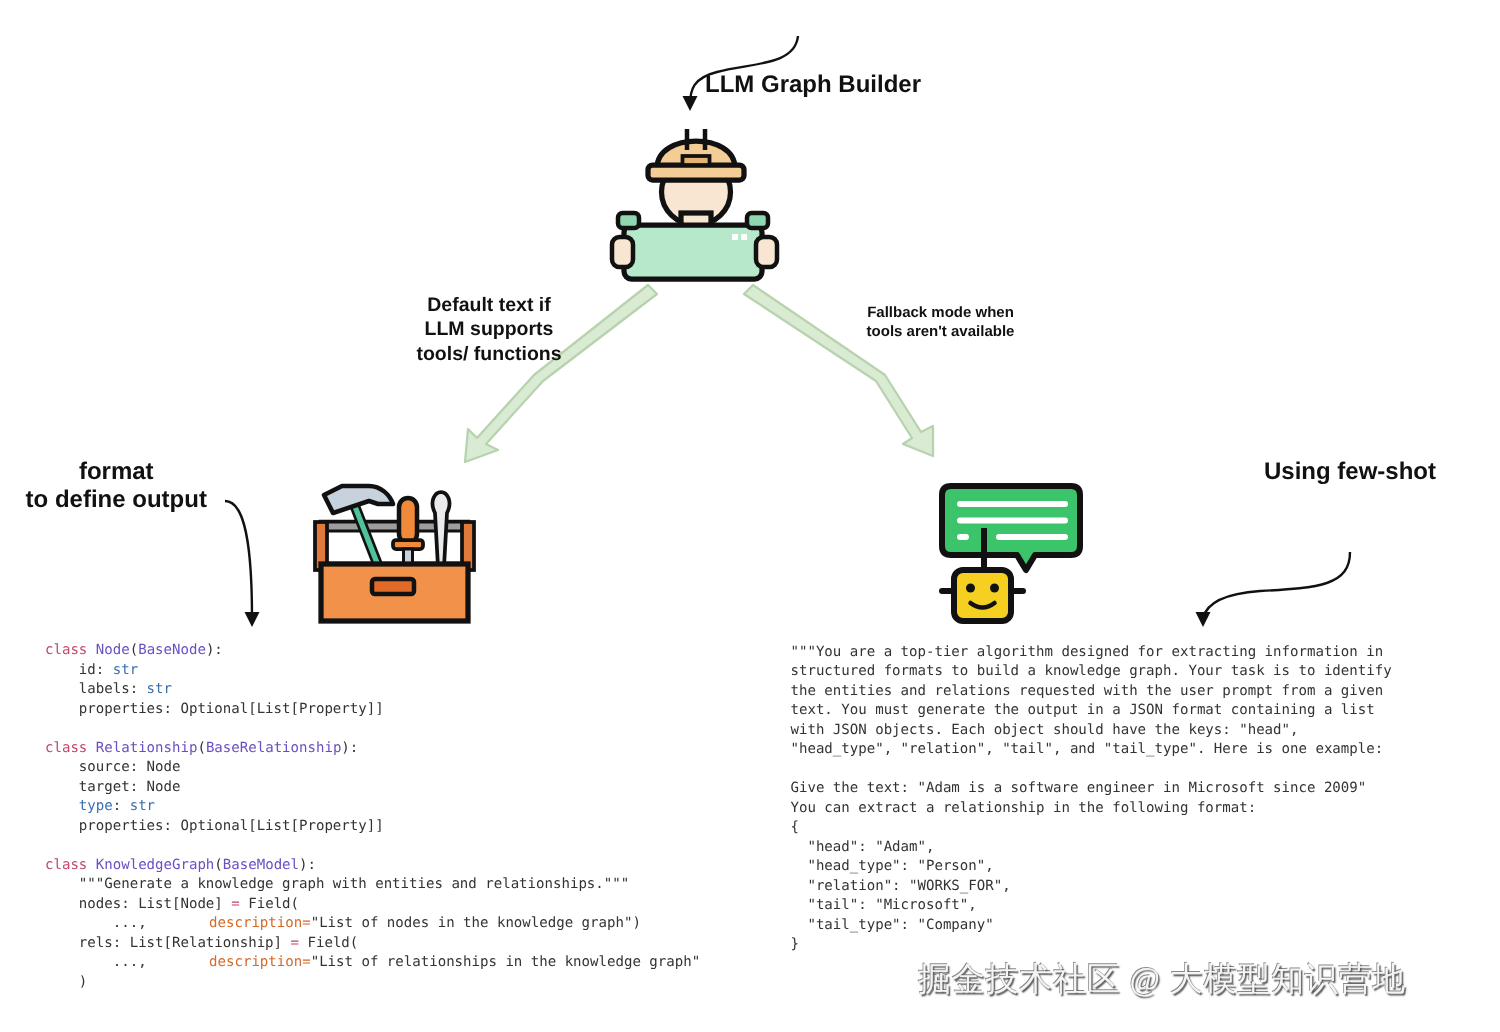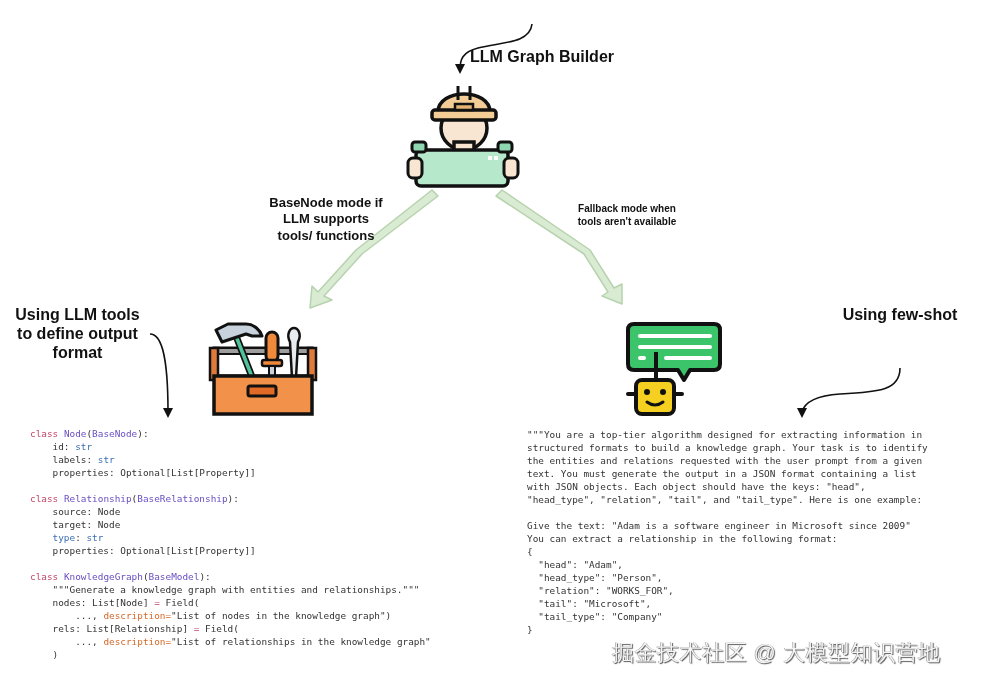--- a/index.html
+++ b/index.html
@@ -13,24 +13,24 @@
   .mode-right { left: 552px; top: 203px; width: 150px; font-size: 10px; line-height: 1.25; }
   .side-left { left: 0px; top: 305px; width: 155px; font-size: 16px; line-height: 1.2; }
   .side-right { left: 810px; top: 305px; width: 180px; font-size: 16px; line-height: 1.2; }
   .code { font-family: "DejaVu Sans Mono", monospace; font-size: 9.4px; line-height: 13.0px;
           white-space: pre; color: #333; margin: 0; }
   .code-left { left: 30px; top: 427px; }
   .code-right { left: 527px; top: 428px; }
   .kw { color: #c2476a; }
   .cls { color: #6a4fc2; }
   .ty { color: #3b6fb0; }
-  .str { color: #d4692a; }
+  .str { color: #d4692a; margin-left: 36px; }
   .line { display: block; }
   .watermark { left: 612px; top: 638px; font-size: 22px; color: #f4f4f4;
-               font-family: Liberation Sans, sans-serif; letter-spacing: 0.5px;
+               font-family: Liberation Serif, serif; letter-spacing: 0.5px;
                text-shadow: 1px 1px 1px #555, -0.5px -0.5px 0 #888; }
   svg { position: absolute; overflow: visible; }
 </style>
 </head>
 <body>
 
 <div class="abs label title">LLM Graph Builder</div>
 
 <svg width="1000" height="688" style="left:0;top:0;pointer-events:none">
   <path d="M532,24 C530,44 500,42 478,48 C462,52 460,60 460,70" fill="none" stroke="#111" stroke-width="1.6"></path>
@@ -60,33 +60,32 @@
 </svg>
 
 <svg width="1000" height="688" style="left:0;top:0;pointer-events:none">
   <path d="M432,190 L438,196 L362,254 L324,296 L332,300 L310,308 L312,286 L318,292 L356,250 Z" fill="#d9ebd3" stroke="#b7d3ad" stroke-width="1.5" stroke-linejoin="round"></path>
 </svg>
 <svg width="1000" height="688" style="left:0;top:0;pointer-events:none">
   <path d="M502,190 L496,196 L584,254 L608,292 L602,296 L622,304 L622,284 L614,288 L590,250 Z" fill="#d9ebd3" stroke="#b7d3ad" stroke-width="1.5" stroke-linejoin="round"></path>
 </svg>
 
 <div class="abs label mode-left">
-  <div>BaseNode mode if</div>
+  <div>Default text if</div>
   <div>LLM supports</div>
   <div>tools/ functions</div>
 </div>
 <div class="abs label mode-right">
   <div>Fallback mode when</div>
   <div>tools aren't available</div>
 </div>
 
 <div class="abs label side-left">
-  <div>Using LLM tools</div>
+  <div>format</div>
   <div>to define output</div>
-  <div>format</div>
 </div>
 <div class="abs label side-right">
   <div>Using few-shot</div>
 </div>
 
 <svg width="1000" height="688" style="left:0;top:0;pointer-events:none">
   <path d="M150,334 C160,334 168,350 168,412" fill="none" stroke="#111" stroke-width="1.6"></path>
   <path d="M163,408 L168,418 L173,408 Z" fill="#111"></path>
 </svg>
 <svg width="1000" height="688" style="left:0;top:0;pointer-events:none">

